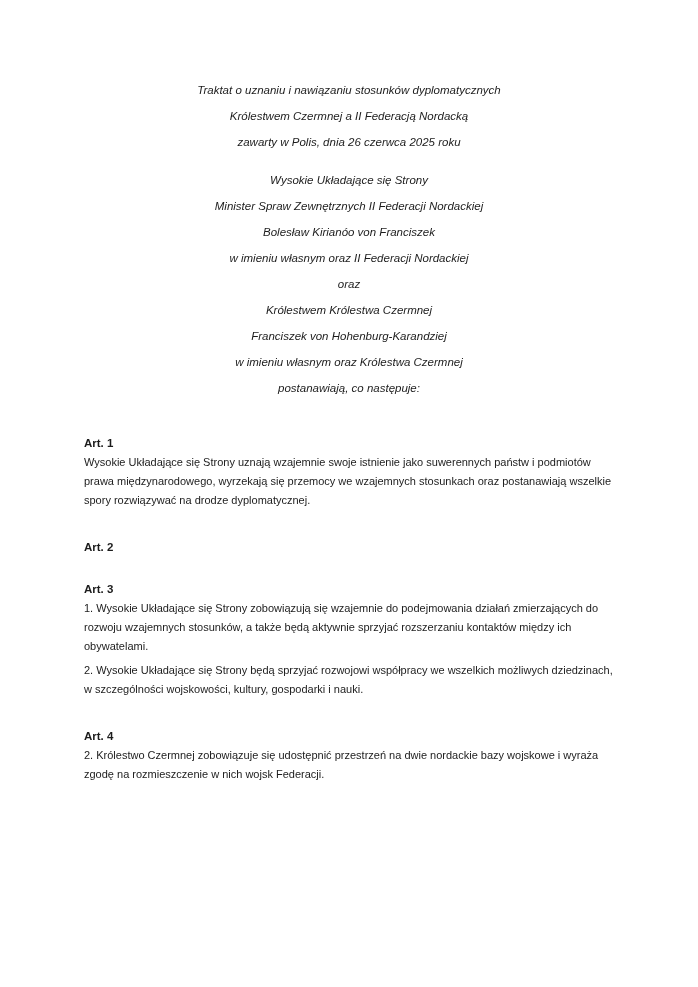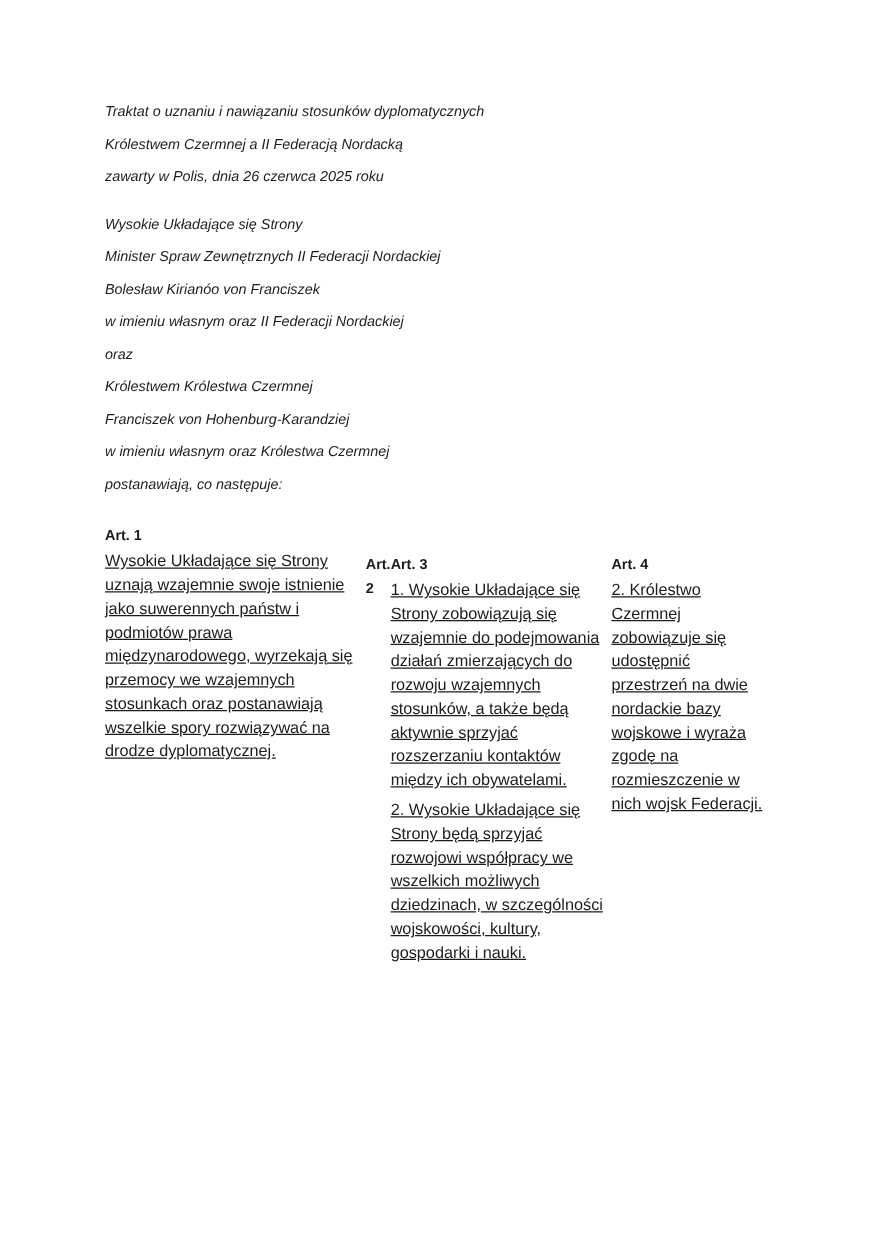--- a/index.html
+++ b/index.html
@@ -18,44 +18,45 @@
     padding: 82px 84px 0 84px;
     display: flex;
     flex-direction: column;
     overflow: hidden;
   }
   .doc-header, .preamble {
     display: flex;
     flex-direction: column;
   }
   .center-line {
+    text-align: center;
     font-style: italic;
     font-size: 11.5px;
     line-height: 16px;
     margin: 0 0 10px 0;
     white-space: nowrap;
   }
   .preamble { margin-top: 12px; }
   .articles {
-    margin-top: 14px;
+    margin-top: 28px;
     display: flex;
+    flex-direction: column;
   }
   .article { display: block; }
   .article + .article { margin-top: 23px; }
   .article-heading {
     font-size: 11.5px;
     font-weight: 700;
     line-height: 19px;
     margin: 0;
   }
   .article-paragraph {
-    font-size: 13px;
+    font-size: 11px;
     line-height: 19px;
     margin: 0 0 5px 0;
-    text-decoration: underline;
   }
 </style>
 </head>
 <body>
 
 <div class="page">
 
   <div class="doc-header">
     <p class="center-line">Traktat o uznaniu i nawiązaniu stosunków dyplomatycznych</p>
     <p class="center-line">Królestwem Czermnej a II Federacją Nordacką</p>

